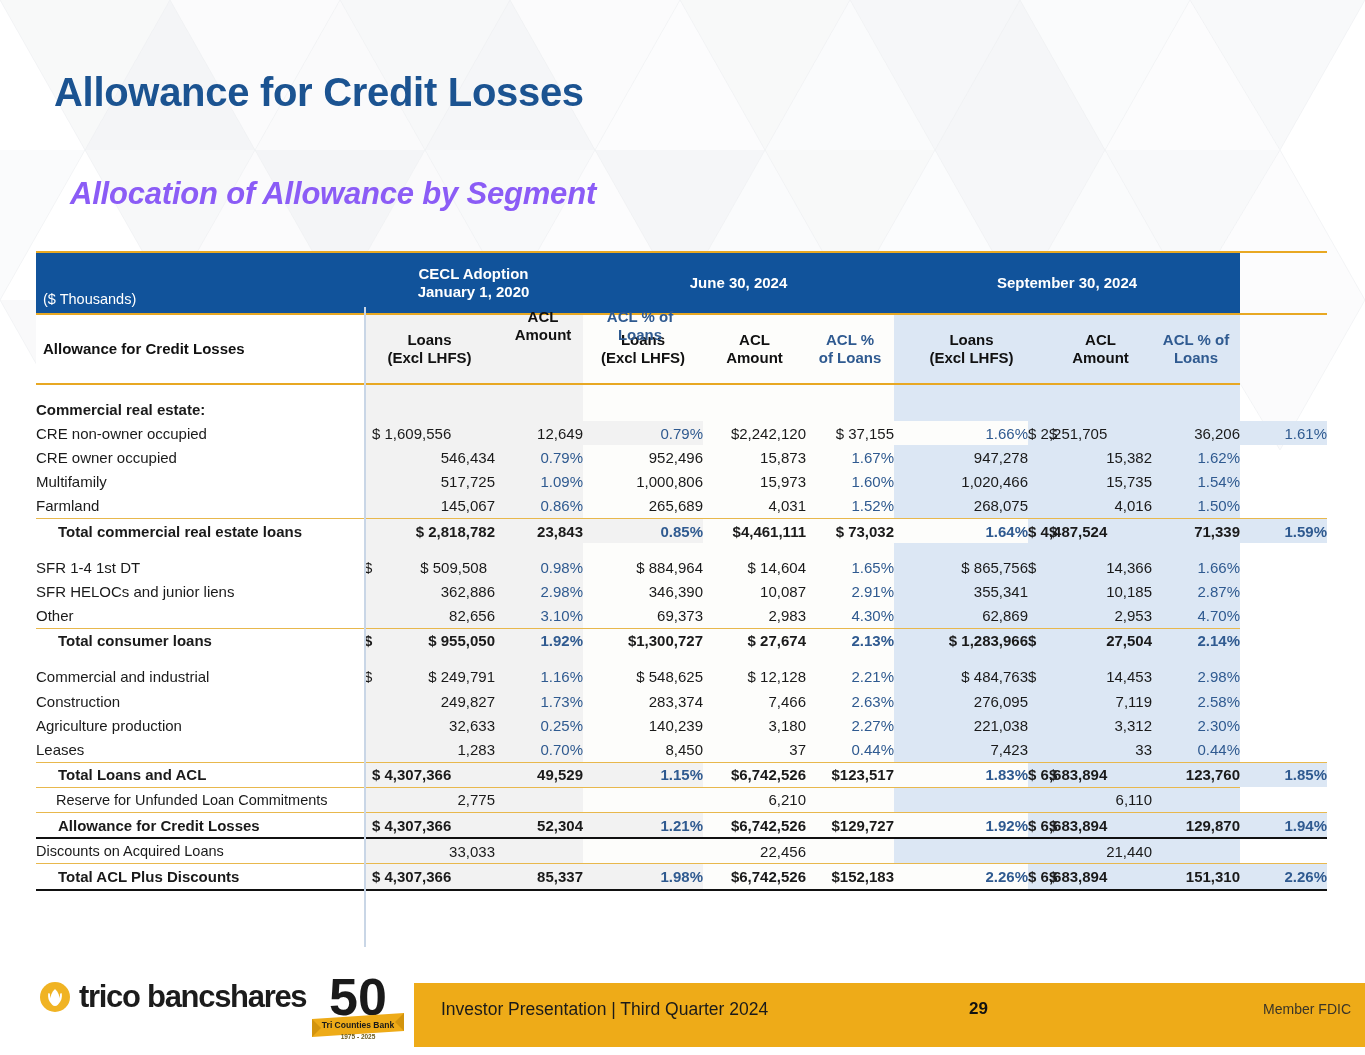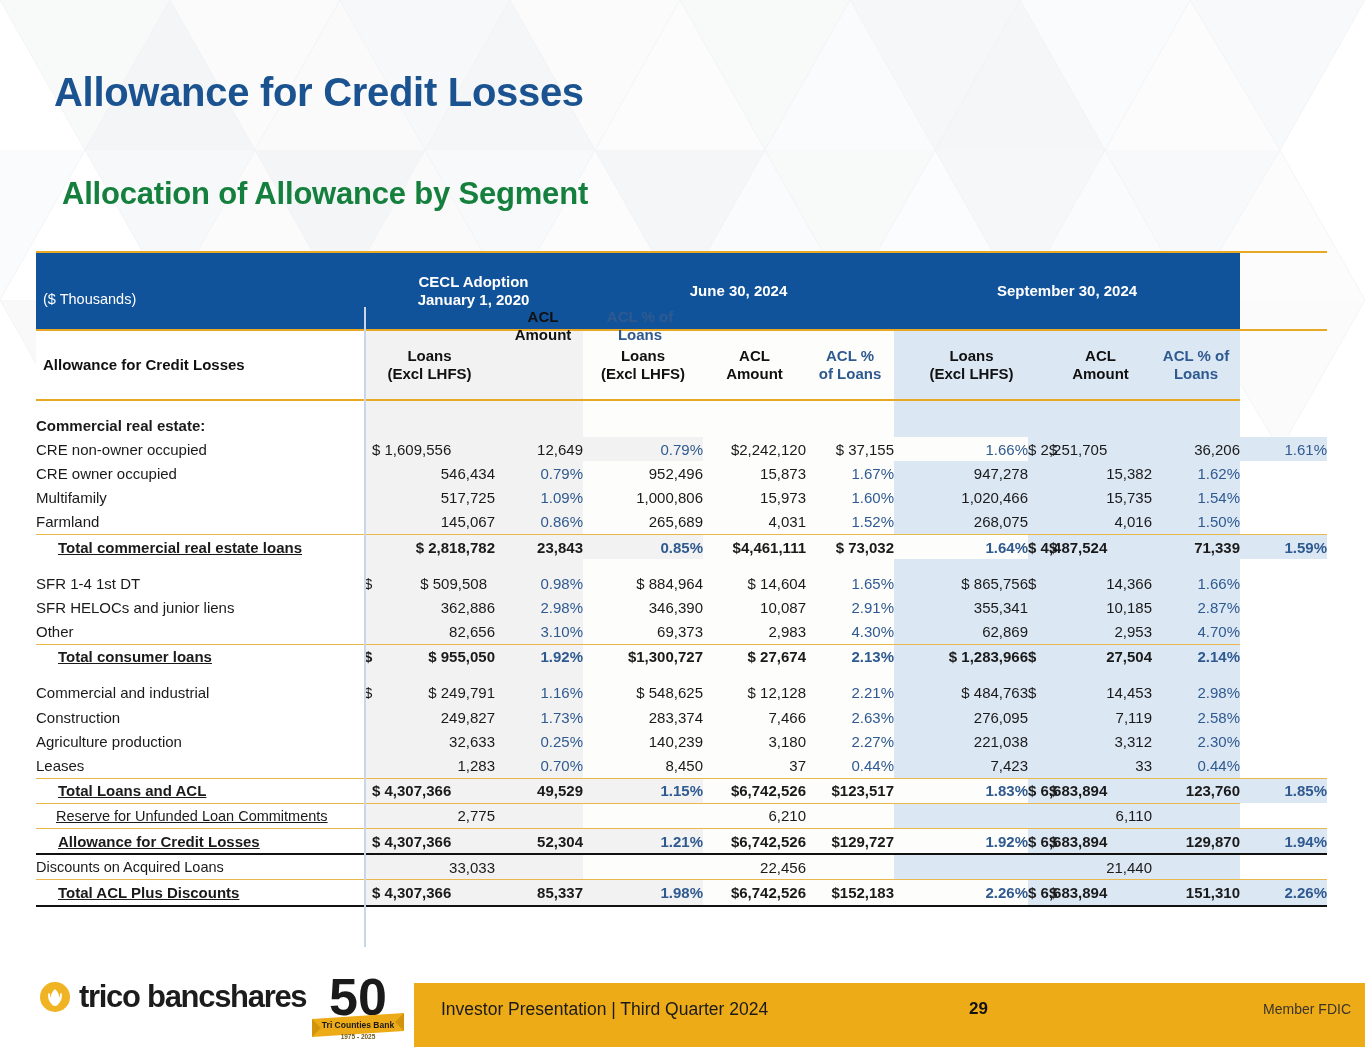--- a/index.html
+++ b/index.html
@@ -36,26 +36,27 @@
     font-weight: bold;
     color: #1b5391;
     letter-spacing: -0.3px;
     line-height: 1;
     margin: 0;
     white-space: nowrap;
   }
   #page-subtitle {
     font-size: 31px;
     font-weight: bold;
-    color: #15803d;
+    color: #8b5cf6;
     letter-spacing: -0.2px;
     line-height: 1;
-    margin: 8px;
+    margin: 16px;
     margin-top: 66px;
     white-space: nowrap;
+    font-style: italic;
   }
 
   
   #acl-table-wrap {
     position: absolute;
     left: 36px;
     top: 251px;
     width: 1291px;
     z-index: 2;
   }
@@ -84,21 +85,21 @@
     font-weight: bold;
     height: 54px;
     font-size: 15px;
   }
   .hdr-band td.thous {
     font-weight: normal;
     font-size: 14.5px;
     text-align: left;
     padding-left: 7px;
     vertical-align: bottom;
-    padding-bottom: 22px;
+    padding-bottom: 6px;
   }
   .hdr-band td.grp-title {
     text-align: center;
     line-height: 1.22;
   }
   .band-top { border-top: 2.5px solid #e8a823; }
   .band-bot { border-bottom: 2.5px solid #e8a823; }
 
   
   .sub-hdr td {
@@ -121,21 +122,21 @@
   
   tr.r td { height: 24.2px; font-size: 15px; }
   td.lbl {
     text-align: left;
     padding-left: 7px;
     background: #ffffff;
     color: #1a1a1a;
     white-space: nowrap;
     overflow: hidden;
   }
-  td.lbl.ind { padding-left: 22px; text-decoration: underline; }
+  td.lbl.ind { padding-left: 22px; }
   td.lbl.bold { font-weight: bold; }
   td.sec { font-weight: bold; }
   td.cur {
     text-align: left;
     padding-left: 5px;
     white-space: nowrap;
   }
   td.num {
     text-align: right;
     padding-right: 8px;

